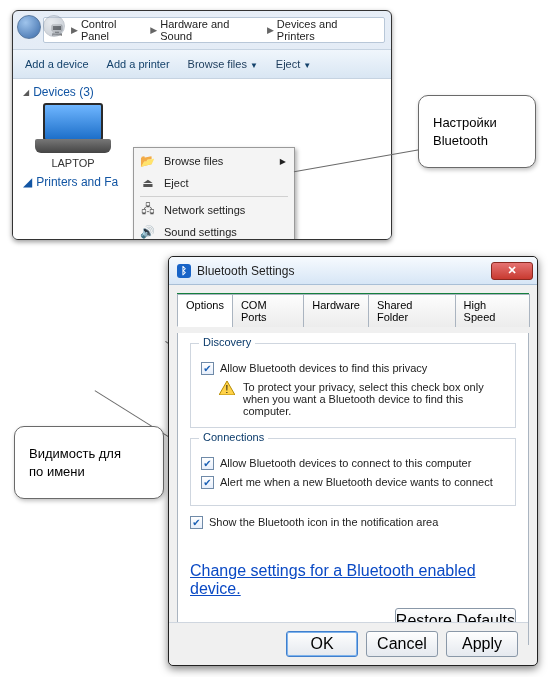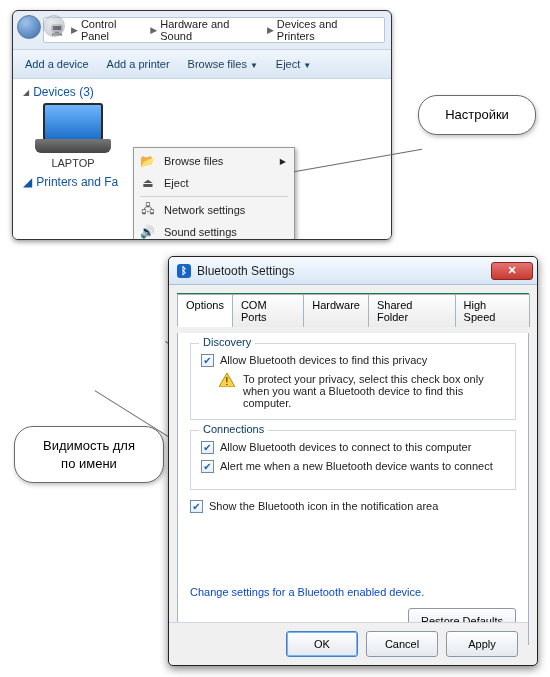--- a/index.html
+++ b/index.html
@@ -54,22 +54,22 @@
     font-size:12px; color:#555; }
   .ctxmenu .sep { height:1px; background:#d0d0d0; margin:2px 4px; }
 
   .bt-glyph { width:14px; height:14px; border-radius:3px; background:#1763c7; color:#fff;
     font-size:10px; font-weight:bold; display:flex; align-items:center; justify-content:center; }
 
   .print-hdr { color:#1255a3; font-size:12px; margin-top:6px; display:flex; align-items:center; gap:4px;}
 
   
   .callout {
-    position:absolute; background:#fff; border:1px solid #6a6a6a; border-radius:19px;
-    padding:10px 14px; text-align:center; font-size:13px; line-height:1.35;
+    position:absolute; background:#fff; border:1px solid #6a6a6a; border-radius:10px;
+    padding:18px 14px; text-align:left; font-size:13px; line-height:1.35;
     box-shadow:1px 2px 4px rgba(0,0,0,.25);
   }
   .callout1 { left:418px; top:95px; width:118px; }
   .callout2 { left:14px; top:426px; width:150px; }
 
   
   .tail1 { position:absolute; left:293px; top:142px; width:130px; height:2px; background:transparent; }
   .tail1::before { content:""; position:absolute; left:0; top:18px;
     border-top:1px solid #6a6a6a; width:130px; transform:rotate(-10deg); }
   .tail2a { position:absolute; left:160px; top:358px; width:60px; height:1px; border-top:1px solid #6a6a6a;
@@ -94,35 +94,35 @@
     background:linear-gradient(#e57373,#c83a30);
     border:1px solid #8a2820; display:flex; align-items:center; justify-content:center;
     color:#fff; font-weight:bold; font-size:11px;
   }
   .dlgbody { padding:8px; }
   .tabs { display:flex; border-bottom:1px solid #aab4c0; margin-bottom:6px; background:#15803d; }
   .tab { padding:4px 8px; font-size:11px; border:1px solid #aab4c0; border-bottom:none;
     background:linear-gradient(#fdfdfd,#ececec); margin-right:-1px; position:relative; top:1px; }
   .tab.active { background:#fff; border-bottom:1px solid #fff; }
   .panel { background:#fff; border:1px solid #aab4c0; border-top:none; padding:10px 12px 8px; height:312px; position:relative;}
-  .group { border:1px solid #cfd6df; padding:8px 10px 10px; margin-bottom:10px; position:relative; }
+  .group { border:1px solid #cfd6df; padding:16px 10px 10px; margin-bottom:10px; position:relative; }
   .group > .legend { position:absolute; top:-8px; left:8px; background:#fff; padding:0 4px;
     font-size:11px; color:#0a3a6a; }
   .chkline { display:flex; align-items:flex-start; gap:6px; font-size:11px; color:#222; margin:2px 0 6px;}
   .chkbox { width:13px; height:13px; border:1px solid #6f8aa8; background:linear-gradient(#fff,#e6eefb);
     display:flex; align-items:center; justify-content:center; font-size:10px; color:#1a5fb4; flex:0 0 13px;}
   .warnrow { display:flex; gap:8px; font-size:11px; color:#222; margin:4px 0 0 18px; }
   .warnico { width:16px; height:14px; }
   .warnico svg { display:block; }
-  .link { color:#0a49c4; font-size:11px; position:absolute; left:12px; bottom:46px;}
+  .link { color:#0a49c4; text-decoration:underline; font-size:16px; position:absolute; left:12px; bottom:46px;}
   .restore { position:absolute; right:12px; bottom:10px; }
   .btnrow { display:flex; gap:8px; justify-content:flex-end; padding:8px 10px;
     background:#f0f0f0; border-top:1px solid #cfd6df;
     position:absolute; left:0; right:9px; bottom:0; border-radius:0 0 5px 5px;}
-  .winbtn { min-width:72px; height:26px; font-size:11px; border:1px solid #8a98a8;
+  .winbtn { min-width:72px; height:26px; font-size:16px; border:1px solid #8a98a8;
     background:linear-gradient(#fefefe,#e5e9ef); border-radius:3px; display:flex;
     align-items:center; justify-content:center; }
   .winbtn.def { border:1px solid #3f7fce; box-shadow:0 0 0 1px #7fb3ec inset; }
   .winbtn.lg { min-width:108px; }
 </style>
 </head>
 <body>
 
 <div class="explorer">
   <div class="nav-circle"></div>
@@ -183,20 +183,21 @@
         <span>Sound settings</span>
       </div>
 
     </div>
   </div>
 </div>
 
 <div class="tail1"></div>
 <div class="callout callout1">
   <div>Настройки</div>
+  <div>Bluetooth</div>
 </div>
 
 <div class="tail2a"></div>
 <div class="tail2b"></div>
 <div class="callout callout2">
   <div>Видимость для</div>
   <div>по имени</div>
 </div>
 
 <div class="dialog">

